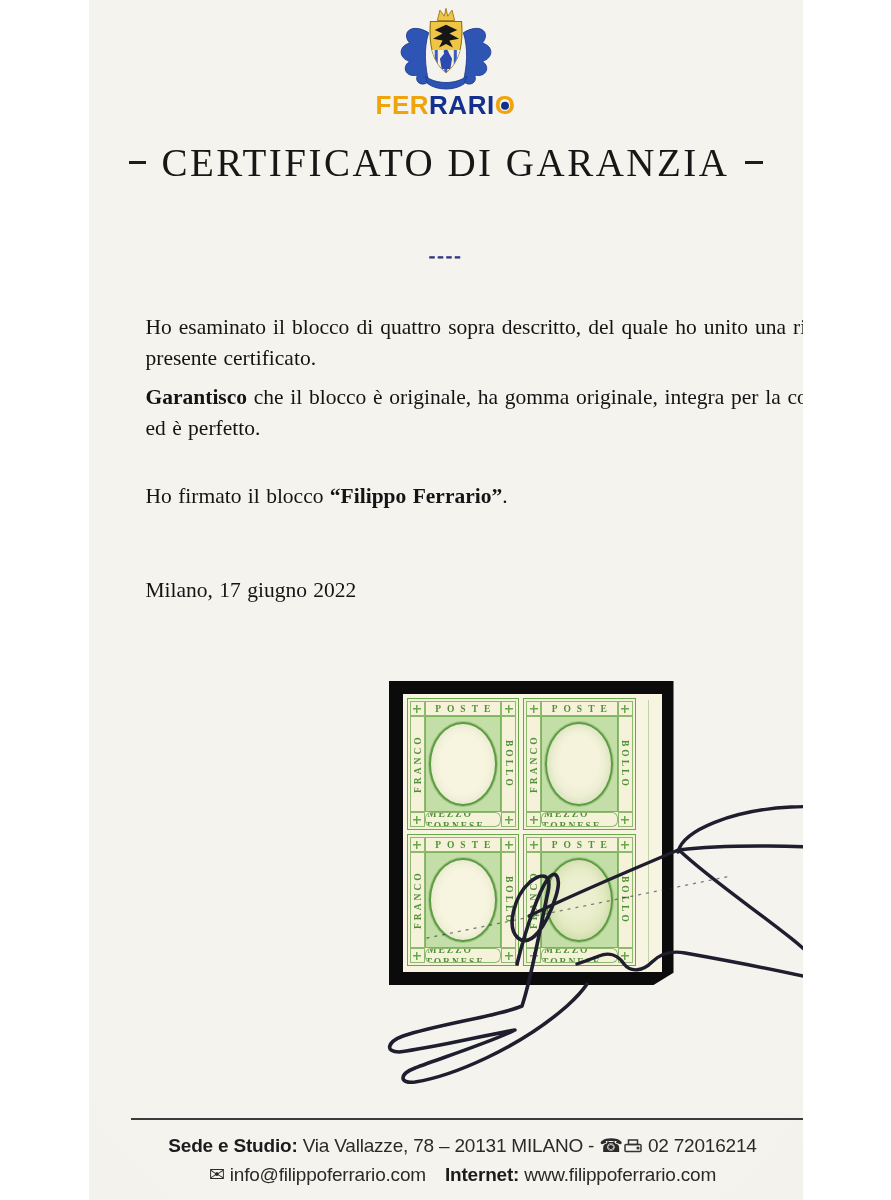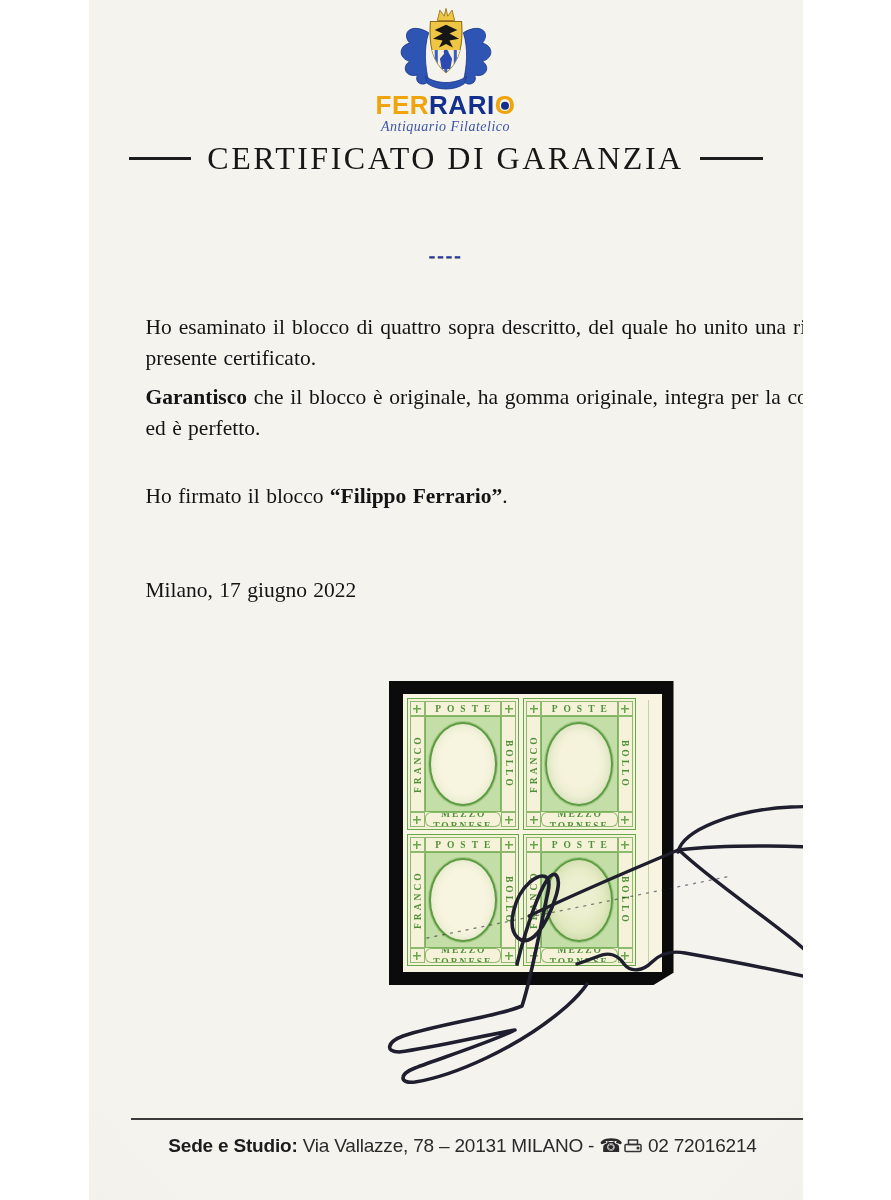--- a/index.html
+++ b/index.html
@@ -36,21 +36,21 @@
   }
 
   
   .title-row{
     position:absolute;top:140px;left:40px;right:40px;
     display:flex;align-items:center;
   }
   .title-rule{flex:1;border-top:3px solid #1d1d1d;}
   .doc-title{
     padding:0 16px;white-space:nowrap;
-    font-size:32px;letter-spacing:2.5px;color:#171717;
+    font-size:39px;letter-spacing:2.5px;color:#171717;
   }
 
   
   .para{
     position:absolute;left:57px;width:780px;margin:0;
     font-size:21.5px;line-height:31px;text-align:justify;
     word-spacing:1px;
   }
   .para.single{text-align:left;}
   .p-describe{top:199px;}
@@ -89,21 +89,20 @@
     position:relative;background:#f6f2da;
     border:1px solid #69a74b;box-sizing:border-box;
   }
   .s-band{
     position:absolute;
     background:#f6f2da;border:1px solid rgba(105,167,75,.75);
     box-sizing:border-box;
     color:#4f9038;font-weight:bold;font-size:9.5px;line-height:12px;
     display:flex;align-items:center;justify-content:center;
     overflow:hidden;
-    text-align:center;
   }
   .s-top{left:17px;right:17px;top:2px;height:15px;letter-spacing:6px;text-indent:6px;}
   .s-bottom{left:17px;right:17px;bottom:2px;height:15px;letter-spacing:2px;text-indent:2px;border-radius:6px;}
   .s-left,.s-right{top:17px;bottom:17px;width:15px;letter-spacing:3px;writing-mode:vertical-rl;}
   .s-left{left:2px;transform:rotate(180deg);}
   .s-right{right:2px;}
   .corner{
     position:absolute;width:15px;height:15px;box-sizing:border-box;
     border:1px solid rgba(105,167,75,.75);
     background:
@@ -181,21 +180,20 @@
         <rect x="40" y="50" width="40" height="28" fill="#f5f0dc"></rect>
         <rect x="47" y="50" width="3.5" height="28" fill="#3b5cc0"></rect>
         <rect x="58" y="50" width="3.5" height="28" fill="#3b5cc0"></rect>
         <rect x="69" y="50" width="3.5" height="28" fill="#3b5cc0"></rect>
         <path d="M58,54 C55,49 63,48 63,53 L67,60 L65,72 L55,72 L53,60 Z" fill="#2b4bb0"></path>
       </g>
 
       <path d="M36,80 C48,90 72,90 84,80 L81,89 C70,97 50,97 39,89 Z" fill="#2e54b3" stroke="#1c3a8e" stroke-width="1"></path>
     </svg>
     <div class="brand"><span class="p-orange">FER</span><span class="p-blue">RARI</span><span class="p-o">O</span></div>
-    <div class="tagline">Antiquario Filatelico</div>
   </div>
 
   <div class="title-row">
     <div class="title-rule"></div>
     <div class="doc-title">CERTIFICATO DI GARANZIA</div>
     <div class="title-rule"></div>
   </div>
 
 
   <div class="dashes">----</div>
@@ -316,15 +314,21 @@
       <span>Via Vallazze, 78 – 20131 MILANO -</span>
       <span class="glyph">☎</span><svg class="fax-svg" width="20" height="16" viewBox="0 0 20 16">
           <g fill="none" stroke="#333" stroke-width="1.5">
             <rect x="2" y="6.5" width="16" height="7" rx="1"></rect>
             <rect x="5.5" y="2" width="9" height="4.5"></rect>
             <circle cx="15" cy="10" r="0.8" fill="#333"></circle>
           </g>
         </svg>
       <span>02 72016214</span>
     </div>
+    <div class="f-line">
+      <span class="glyph">✉</span>
+      <span>info@filippoferrario.com</span>
+      <strong class="gap-left">Internet:</strong>
+      <span>www.filippoferrario.com</span>
+    </div>
   </div>
 
 </div>
 
 </body></html>

